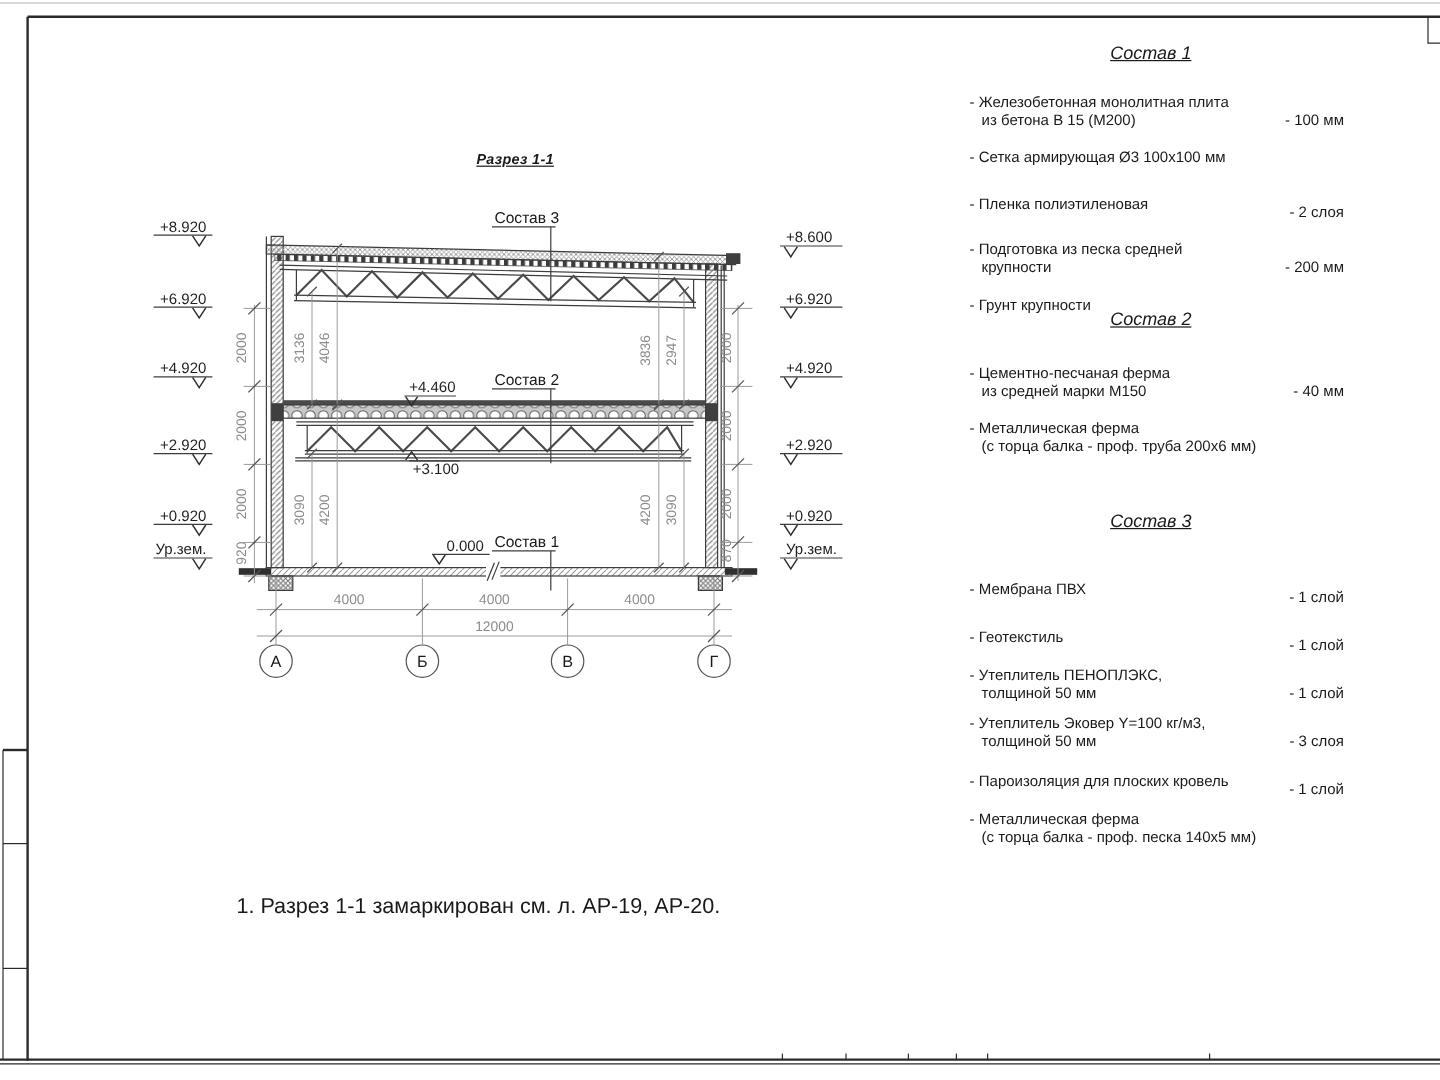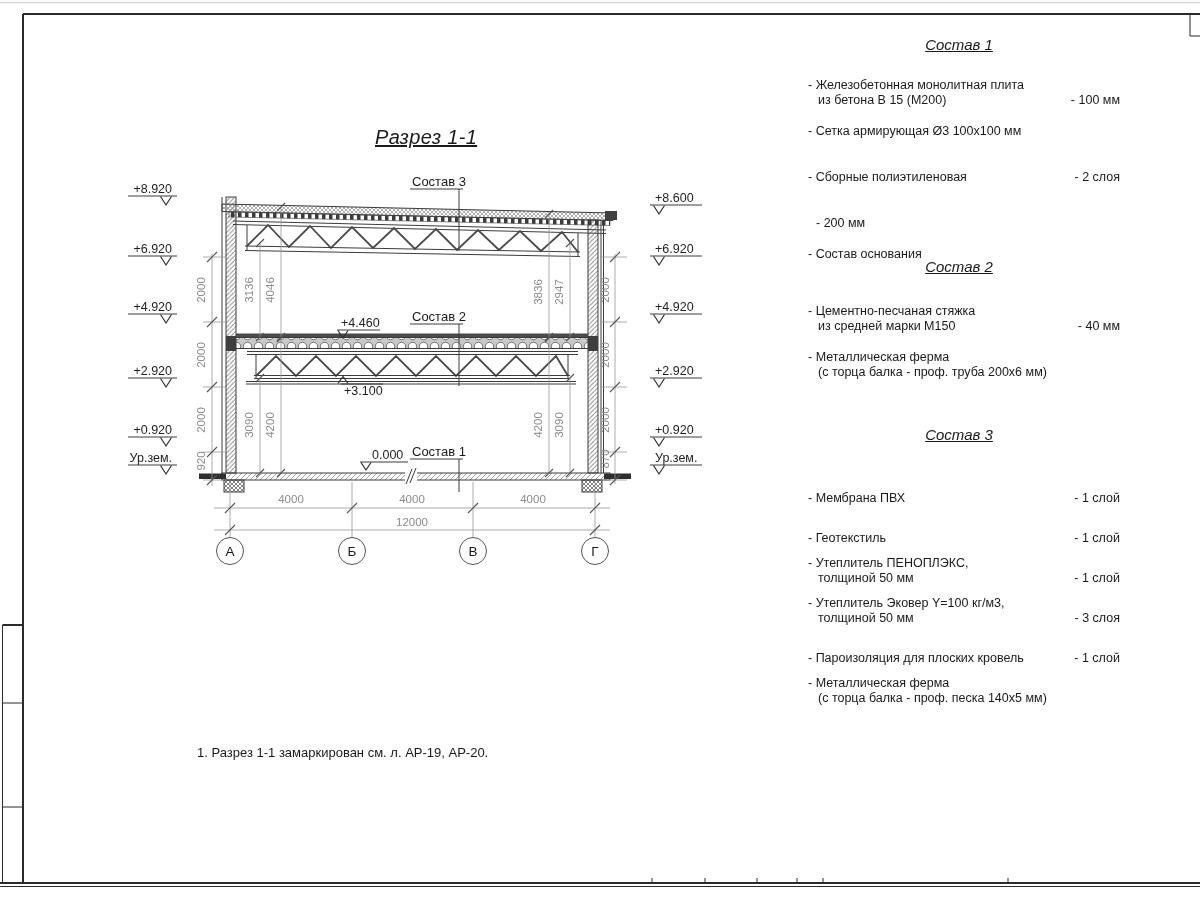--- a/index.html
+++ b/index.html
@@ -15,33 +15,33 @@
   .truss{stroke:#4a4a4a;stroke-width:1.8;fill:none;}
   .dml{stroke:#979797;stroke-width:0.8;}
   .tick{stroke:#555;stroke-width:1.1;}
   .sym{stroke:#2f2f2f;stroke-width:1.2;fill:none;}
   .mark{stroke:#3c3c3c;stroke-width:1;}
   text.dim{fill:#8c8c8c;font-size:11.5px;}
   text.elev{fill:#1f1f1f;font-size:12.5px;}
   text.lbl{fill:#1a1a1a;font-size:13px;}
   text.ax{fill:#1a1a1a;font-size:13.5px;}
 
-  .dwg-title{position:absolute;left:375px;top:126px;font-size:20px;font-weight:normal;
+  .dwg-title{position:absolute;left:397px;top:126px;font-size:12px;font-weight:bold;
              font-style:italic;text-decoration:underline;letter-spacing:.3px;}
-  .note{position:absolute;left:197px;top:745px;font-size:13px;}
+  .note{position:absolute;left:197px;top:745px;font-size:18px;}
 
   .panel{position:absolute;left:798px;top:0;width:322px;}
   .comp-section{position:absolute;left:0;width:100%;}
   #s1{top:36px;} #s2{top:258px;} #s3{top:426px;}
   .comp-heading{text-align:center;font-size:15px;line-height:18px;font-style:italic;
                 text-decoration:underline;}
   #s1 .comp-heading{margin-bottom:24px;}
   #s2 .comp-heading{margin-bottom:28px;}
   #s3 .comp-heading{margin-bottom:32px;}
-  .comp-item{display:flex;align-items:flex-end;justify-content:space-between;
+  .comp-item{display:flex;align-items:center;justify-content:space-between;
              padding-left:10px;font-size:12.5px;line-height:15px;margin-bottom:16px;}
   #s3 .comp-item{margin-bottom:10px;}
   .l2{margin-left:10px;}
   .comp-value{white-space:nowrap;padding-left:8px;margin-top:15px;}
 </style>
 </head>
 <body>
 
 <div class="sheet">
 
@@ -328,39 +328,43 @@
       </div>
       <div class="comp-value">- 100 мм</div>
     </div>
     <div class="comp-item">
       <div class="comp-text">
         <div>- Сетка армирующая Ø3 100x100 мм</div>
       </div>
     </div>
     <div class="comp-item">
       <div class="comp-text">
-        <div>- Сборные полиэтиленовая</div>
+        <div>- Пленка полиэтиленовая</div>
       </div>
       <div class="comp-value">- 2 слоя</div>
     </div>
     <div class="comp-item">
+      <div class="comp-text">
+        <div>- Подготовка из песка средней</div>
+        <div class="l2">крупности</div>
+      </div>
       <div class="comp-value">- 200 мм</div>
     </div>
     <div class="comp-item">
       <div class="comp-text">
-        <div>- Состав основания</div>
+        <div>- Грунт крупности</div>
       </div>
     </div>
   </div>
 
   <div class="comp-section" id="s2">
     <div class="comp-heading">Состав 2</div>
     <div class="comp-item">
       <div class="comp-text">
-        <div>- Цементно-песчаная стяжка</div>
+        <div>- Цементно-песчаная ферма</div>
         <div class="l2">из средней марки М150</div>
       </div>
       <div class="comp-value">- 40 мм</div>
     </div>
     <div class="comp-item">
       <div class="comp-text">
         <div>- Металлическая ферма</div>
         <div class="l2">(с торца балка - проф. труба 200x6 мм)</div>
       </div>
     </div>

